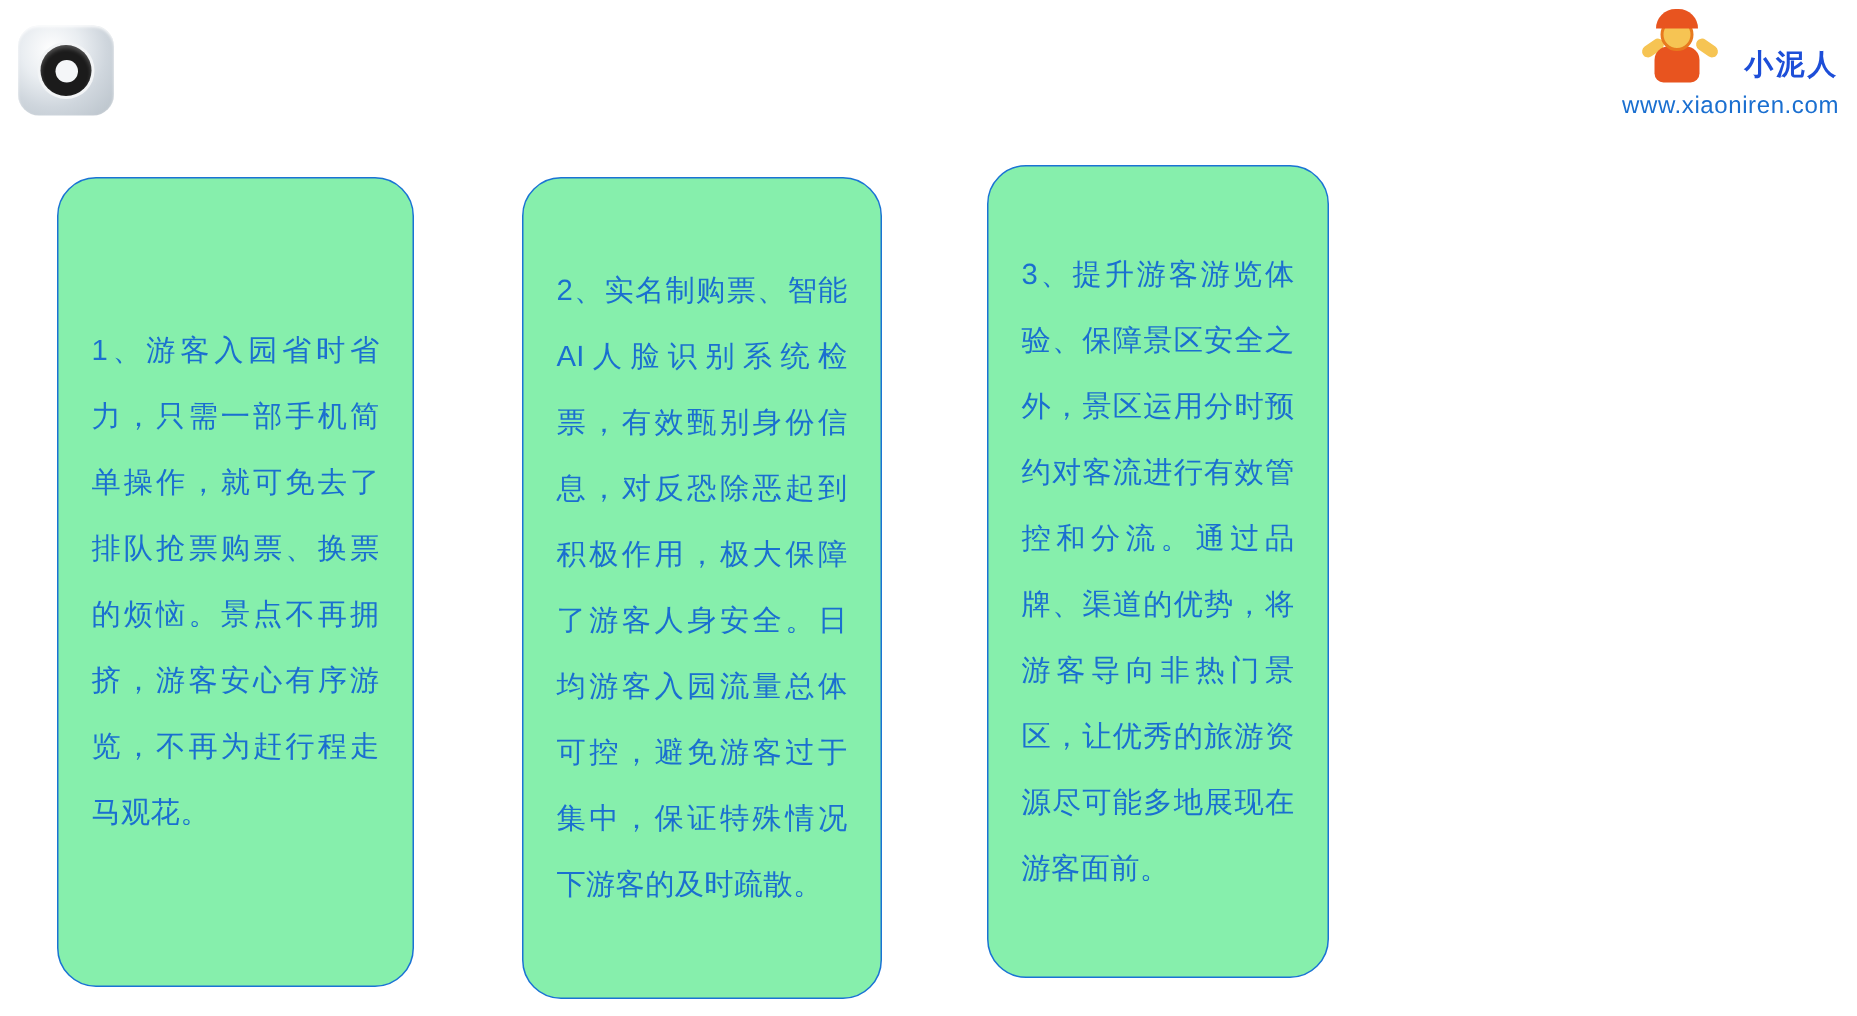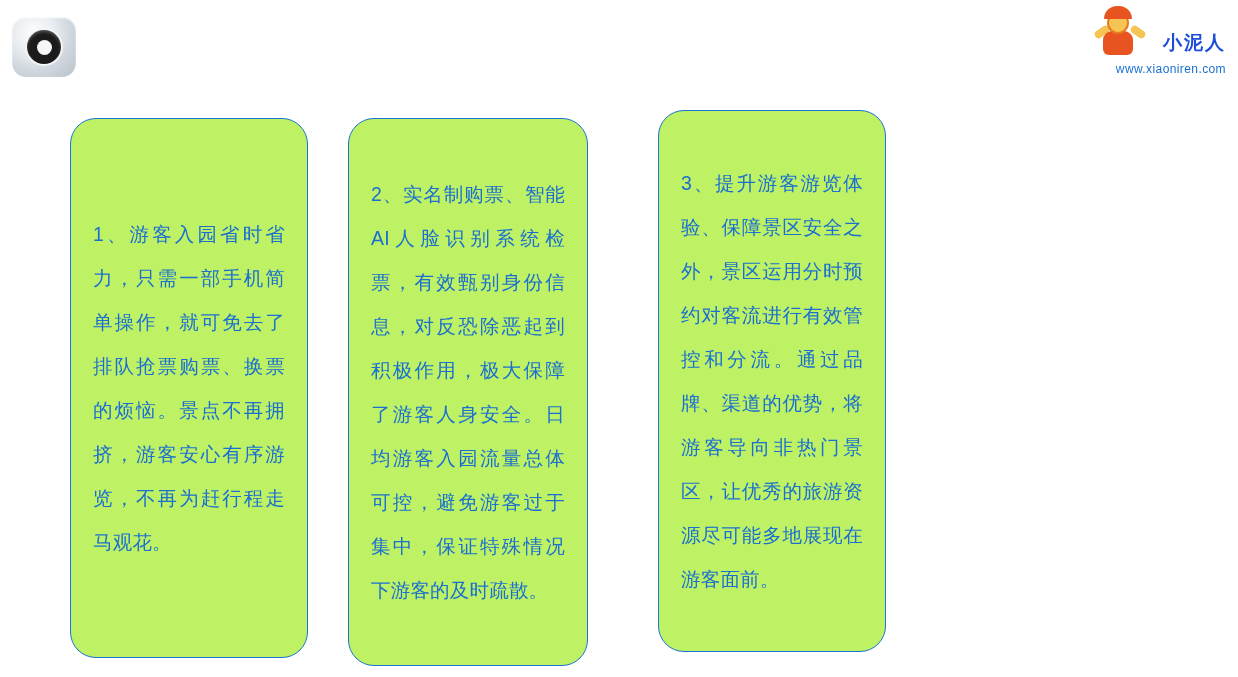--- a/index.html
+++ b/index.html
@@ -135,57 +135,57 @@
     top: 26px;
     font-size: 19px;
     font-weight: bold;
     color: #1d4ed8;
     letter-spacing: 2px;
   }
   .brand-url {
     position: absolute;
     right: 2px;
     top: 58px;
-    font-size: 12px;
+    font-size: 16px;
     color: #1a6fd0;
     letter-spacing: 0.4px;
     text-align: center;
   }
 
   
   .cards {
     position: absolute;
     top: 112px;
     left: 0;
     width: 1238px;
     height: 560px;
   }
   .card {
     position: absolute;
     box-sizing: border-box;
     border: 1.6px solid #1a73d4;
     border-radius: 26px;
-    background: #bef264;
+    background: #86efac;
     display: flex;
     align-items: center;
     justify-content: center;
   }
   .card-text {
     font-size: 19.5px;
     line-height: 44px;
     color: #1a6fd0;
     text-align: justify;
     text-align-last: left;
     letter-spacing: 0.2px;
     padding: 0 22px;
     width: 100%;
     box-sizing: border-box;
   }
 
-  .card-1 { left: 38px;  top: 6px;  width: 238px; height: 540px; margin-left: 32px; }
+  .card-1 { left: 38px;  top: 6px;  width: 238px; height: 540px; }
   .card-2 { left: 348px; top: 6px;  width: 240px; height: 548px; }
   .card-3 { left: 658px; top: -2px; width: 228px; height: 542px; }
   .card-4 { left: 960px; top: 16px; width: 242px; height: 530px; }
 </style>
 </head>
 <body>
 
 <div class="header">
 
   <div class="logo-mark">

